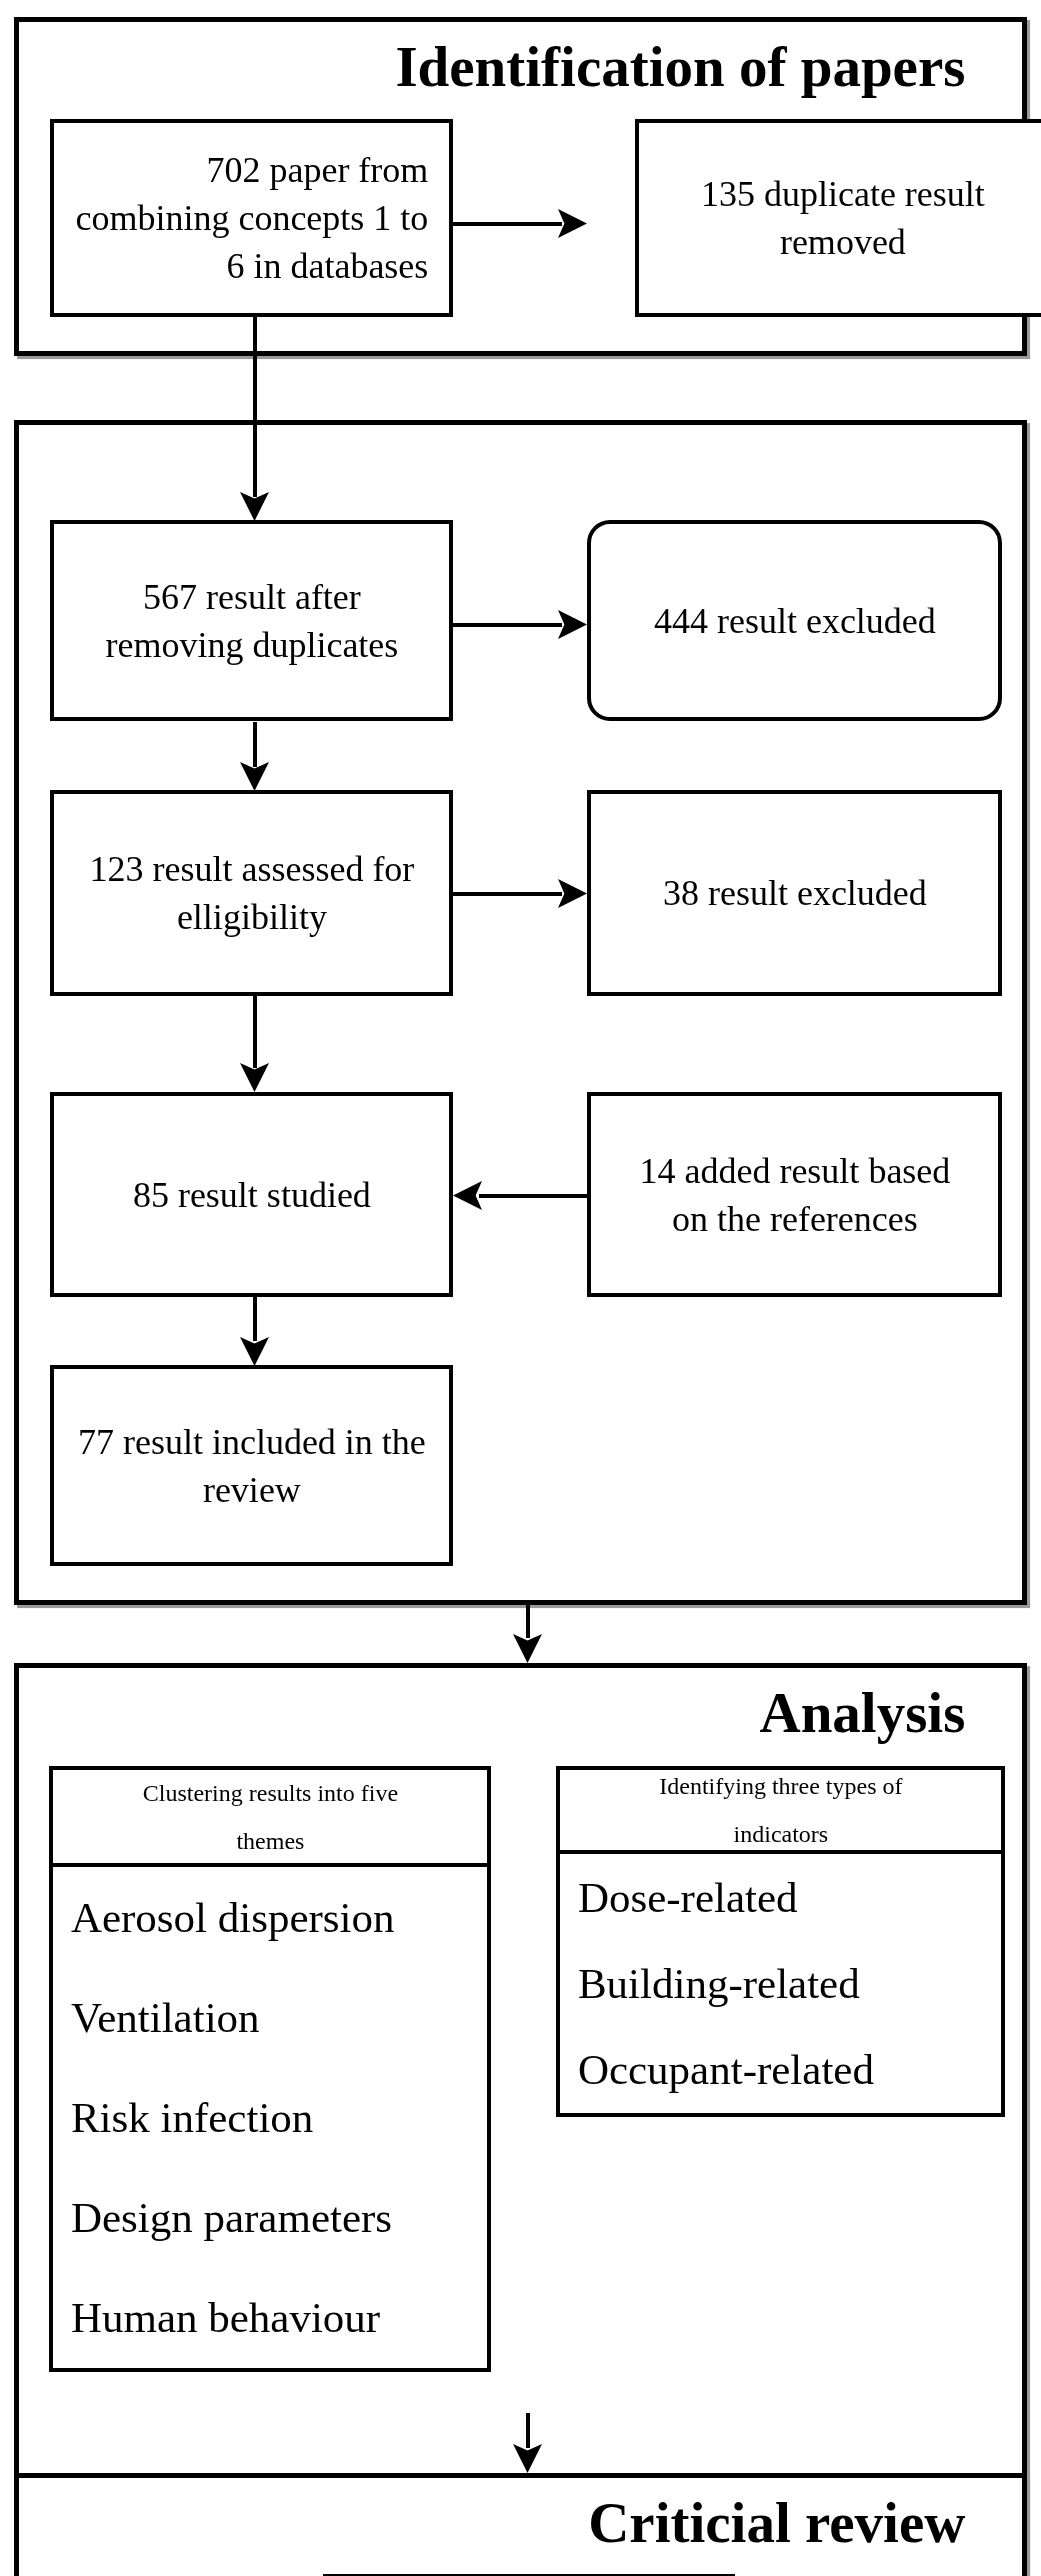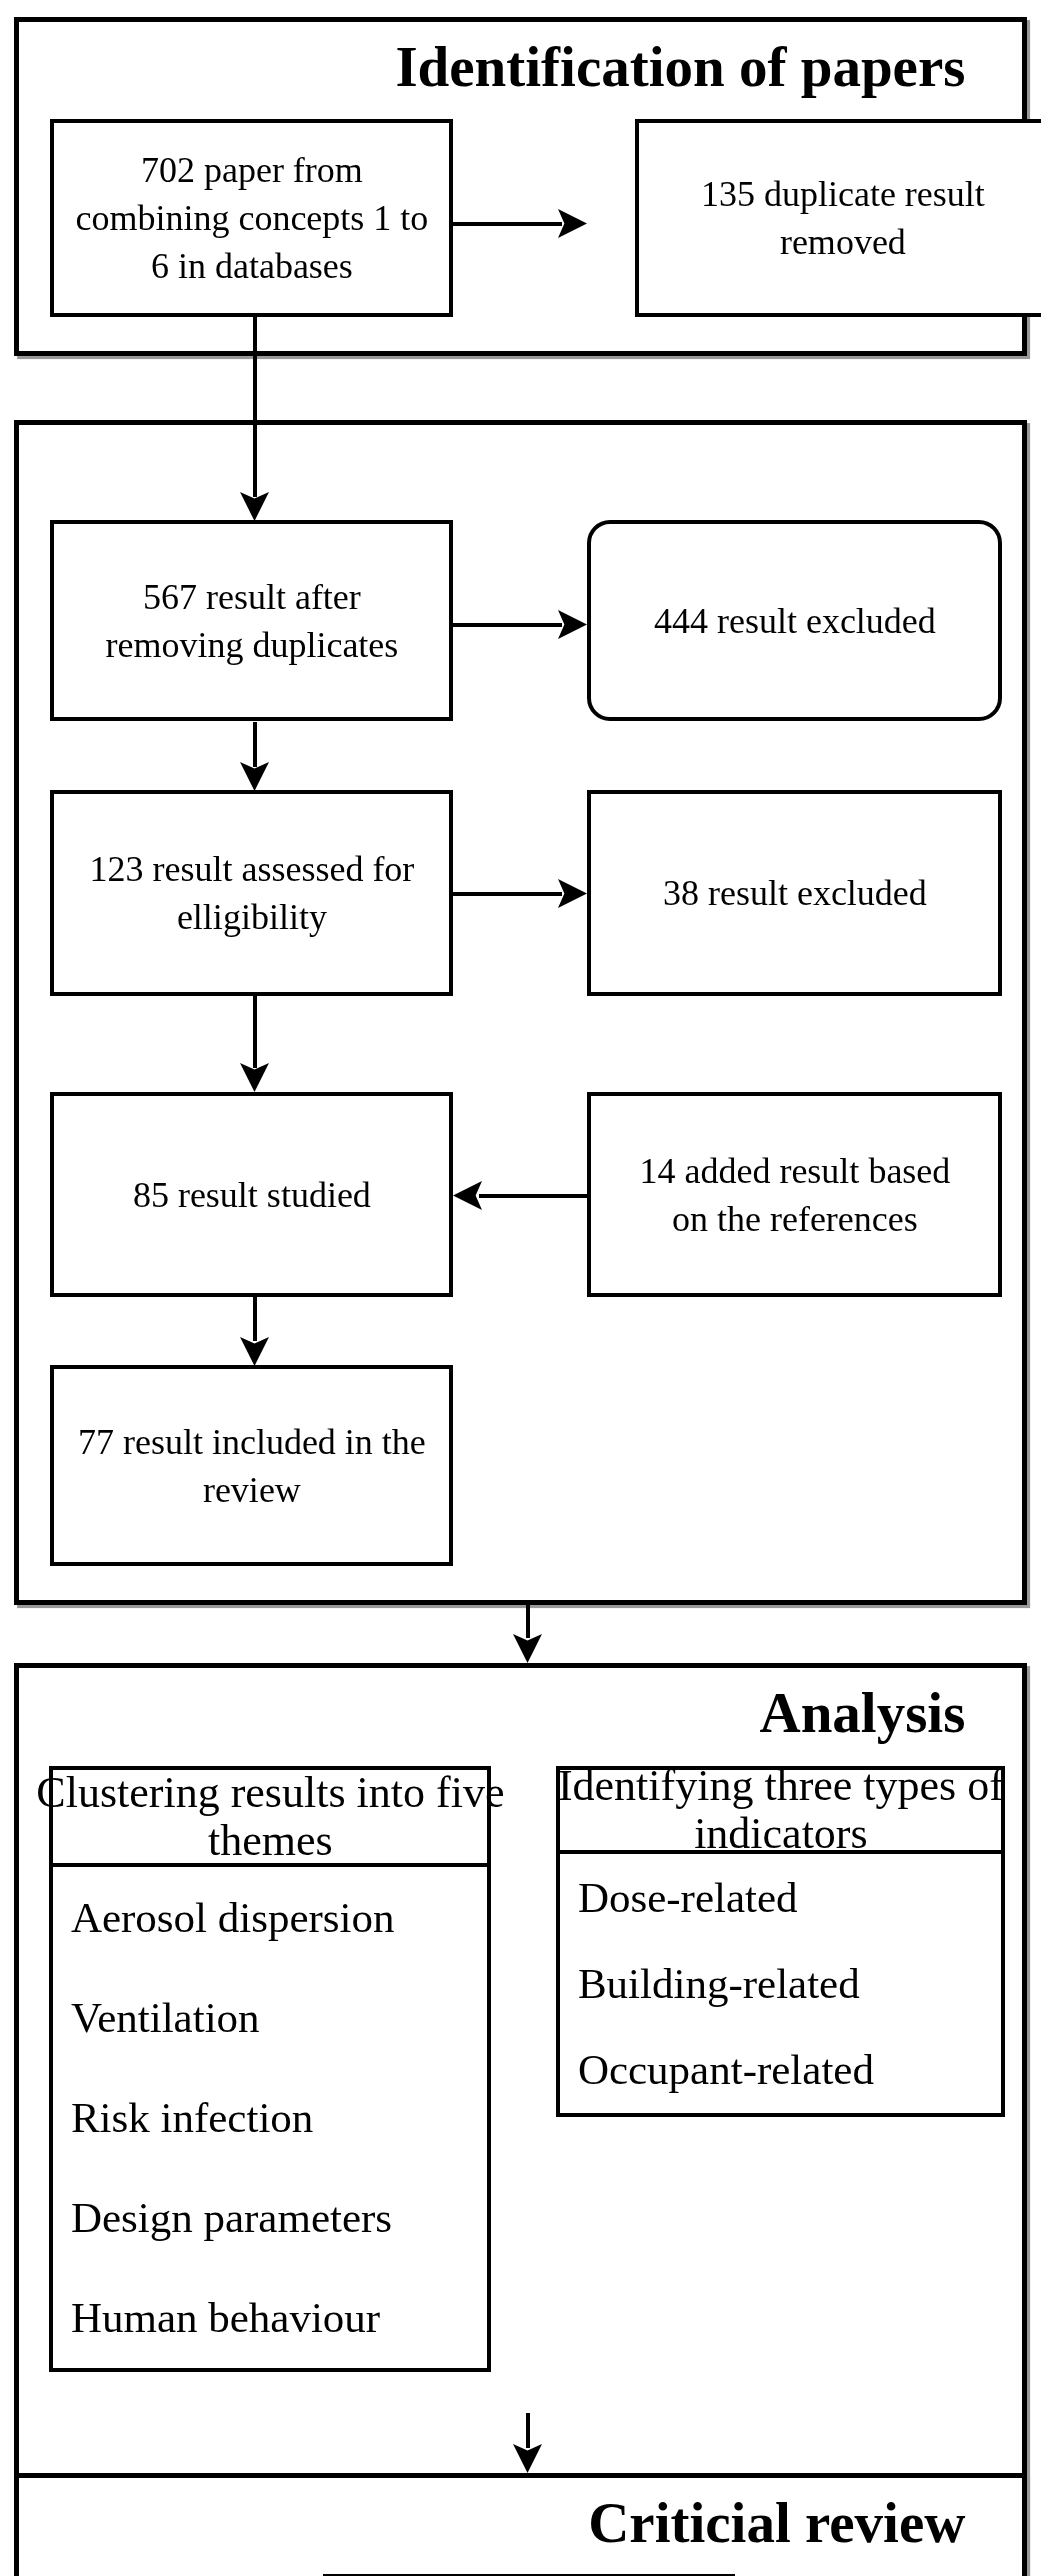--- a/index.html
+++ b/index.html
@@ -44,21 +44,21 @@
     display: flex;
     align-items: center;
     justify-content: center;
     text-align: center;
     font-size: 36px;
     line-height: 48px;
     white-space: pre;
   }
 
   
-  #box-702 { left: 31px;   top: 97px;  width: 403px; height: 198px; }
+  #box-702 { left: 31px;   top: 97px;  width: 403px; height: 198px; text-align: right; }
   #box-135 { left: 568px; top: 97px;  width: 415px; height: 198px; margin-left: 48px; }
   #box-567 { left: 31px;   top: 95px;  width: 403px; height: 201px; }
   #box-444 { left: 568px; top: 95px;  width: 415px; height: 201px; border-radius: 23px; }
   #box-123 { left: 31px;   top: 365px;  width: 403px; height: 206px; }
   #box-38  { left: 568px; top: 365px;  width: 415px; height: 206px; }
   #box-85  { left: 31px;   top: 667px; width: 403px; height: 205px; }
   #box-14  { left: 568px; top: 667px; width: 415px; height: 205px; }
   #box-99  { left: 31px;   top: 940px; width: 403px; height: 201px; }
   #box-gaps{ left: 304px;  top: 96px;  width: 412px; height: 197px; }
 
@@ -69,21 +69,21 @@
     background: #ffffff;
   }
   #panel-themes     { left: 30px;   top: 98px; width: 442px; height: 606px; }
   #panel-indicators { left: 537px; top: 98px; width: 449px; height: 351px;  }
   .panel-header {
     display: flex;
     align-items: center;
     justify-content: center;
     text-align: center;
     border-bottom: 4.1px solid #000000;
-    font-size: 44px;
+    font-size: 24px;
     line-height: 48px;
     white-space: pre;
   }
   #panel-themes .panel-header     { height: 93px; }
   #panel-indicators .panel-header { height: 80px; }
   .panel-item {
     display: flex;
     align-items: center;
     padding-left: 17.5px;
     font-size: 43px;

